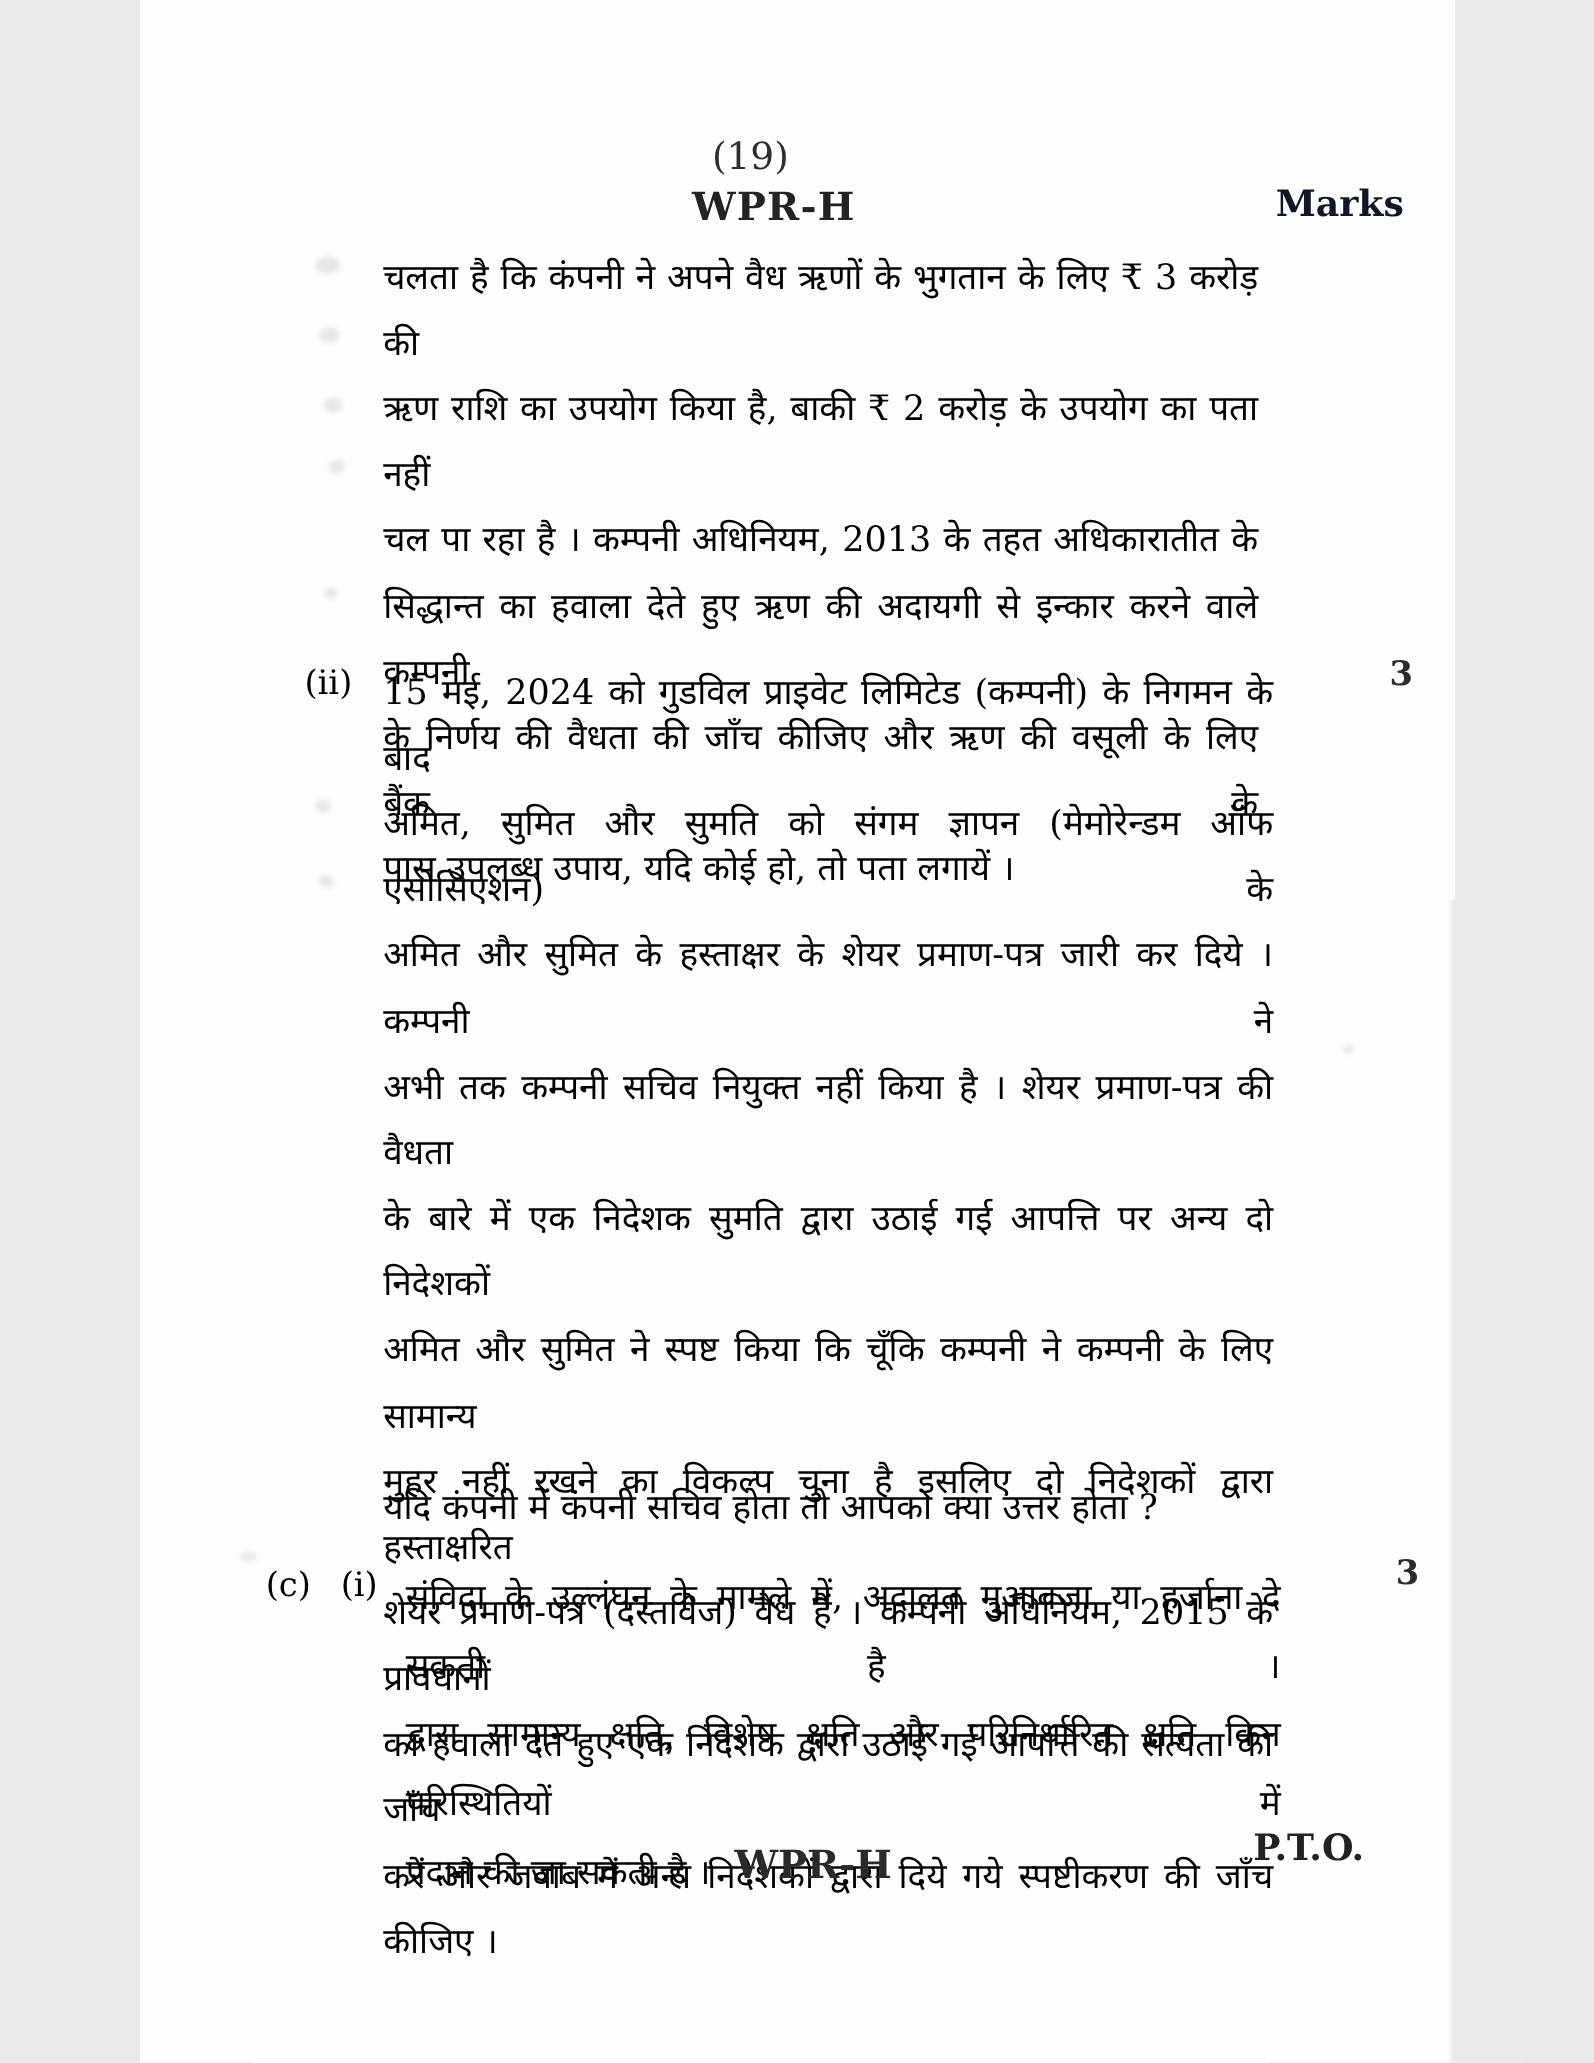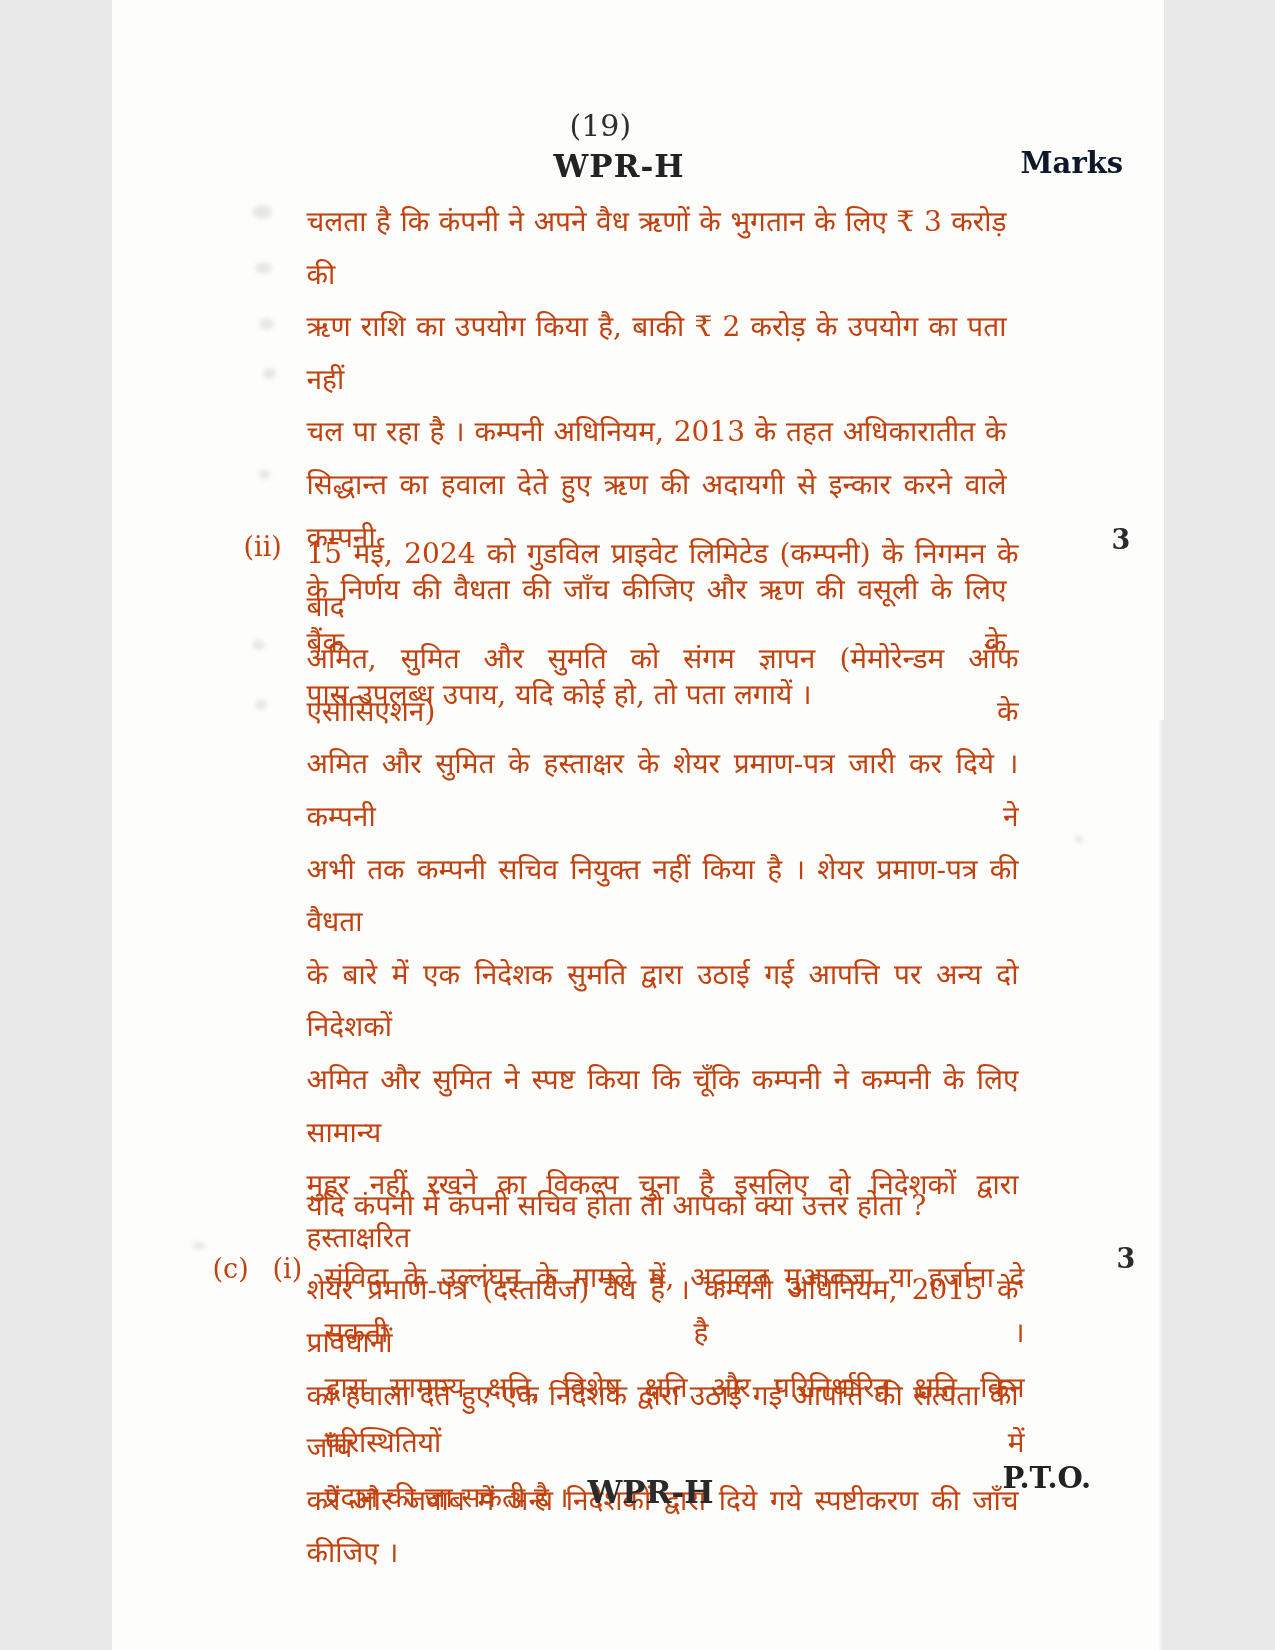--- a/index.html
+++ b/index.html
@@ -34,21 +34,21 @@
   .marks-heading {
     left: 886px; top: 146px;
     font-size: 29px;
     font-weight: bold;
     color: #0f172a;
     margin-left: 23px;
   }
 
   .body-text {
     font-size: 28px;
-    color: #c2410c;
+    color: #000000;
   }
   .line {
     white-space: nowrap;
   }
   .blk .line { white-space: normal; }
   .just {
     text-align: justify;
     text-align-last: justify;
     text-justify: inter-word;
   }

